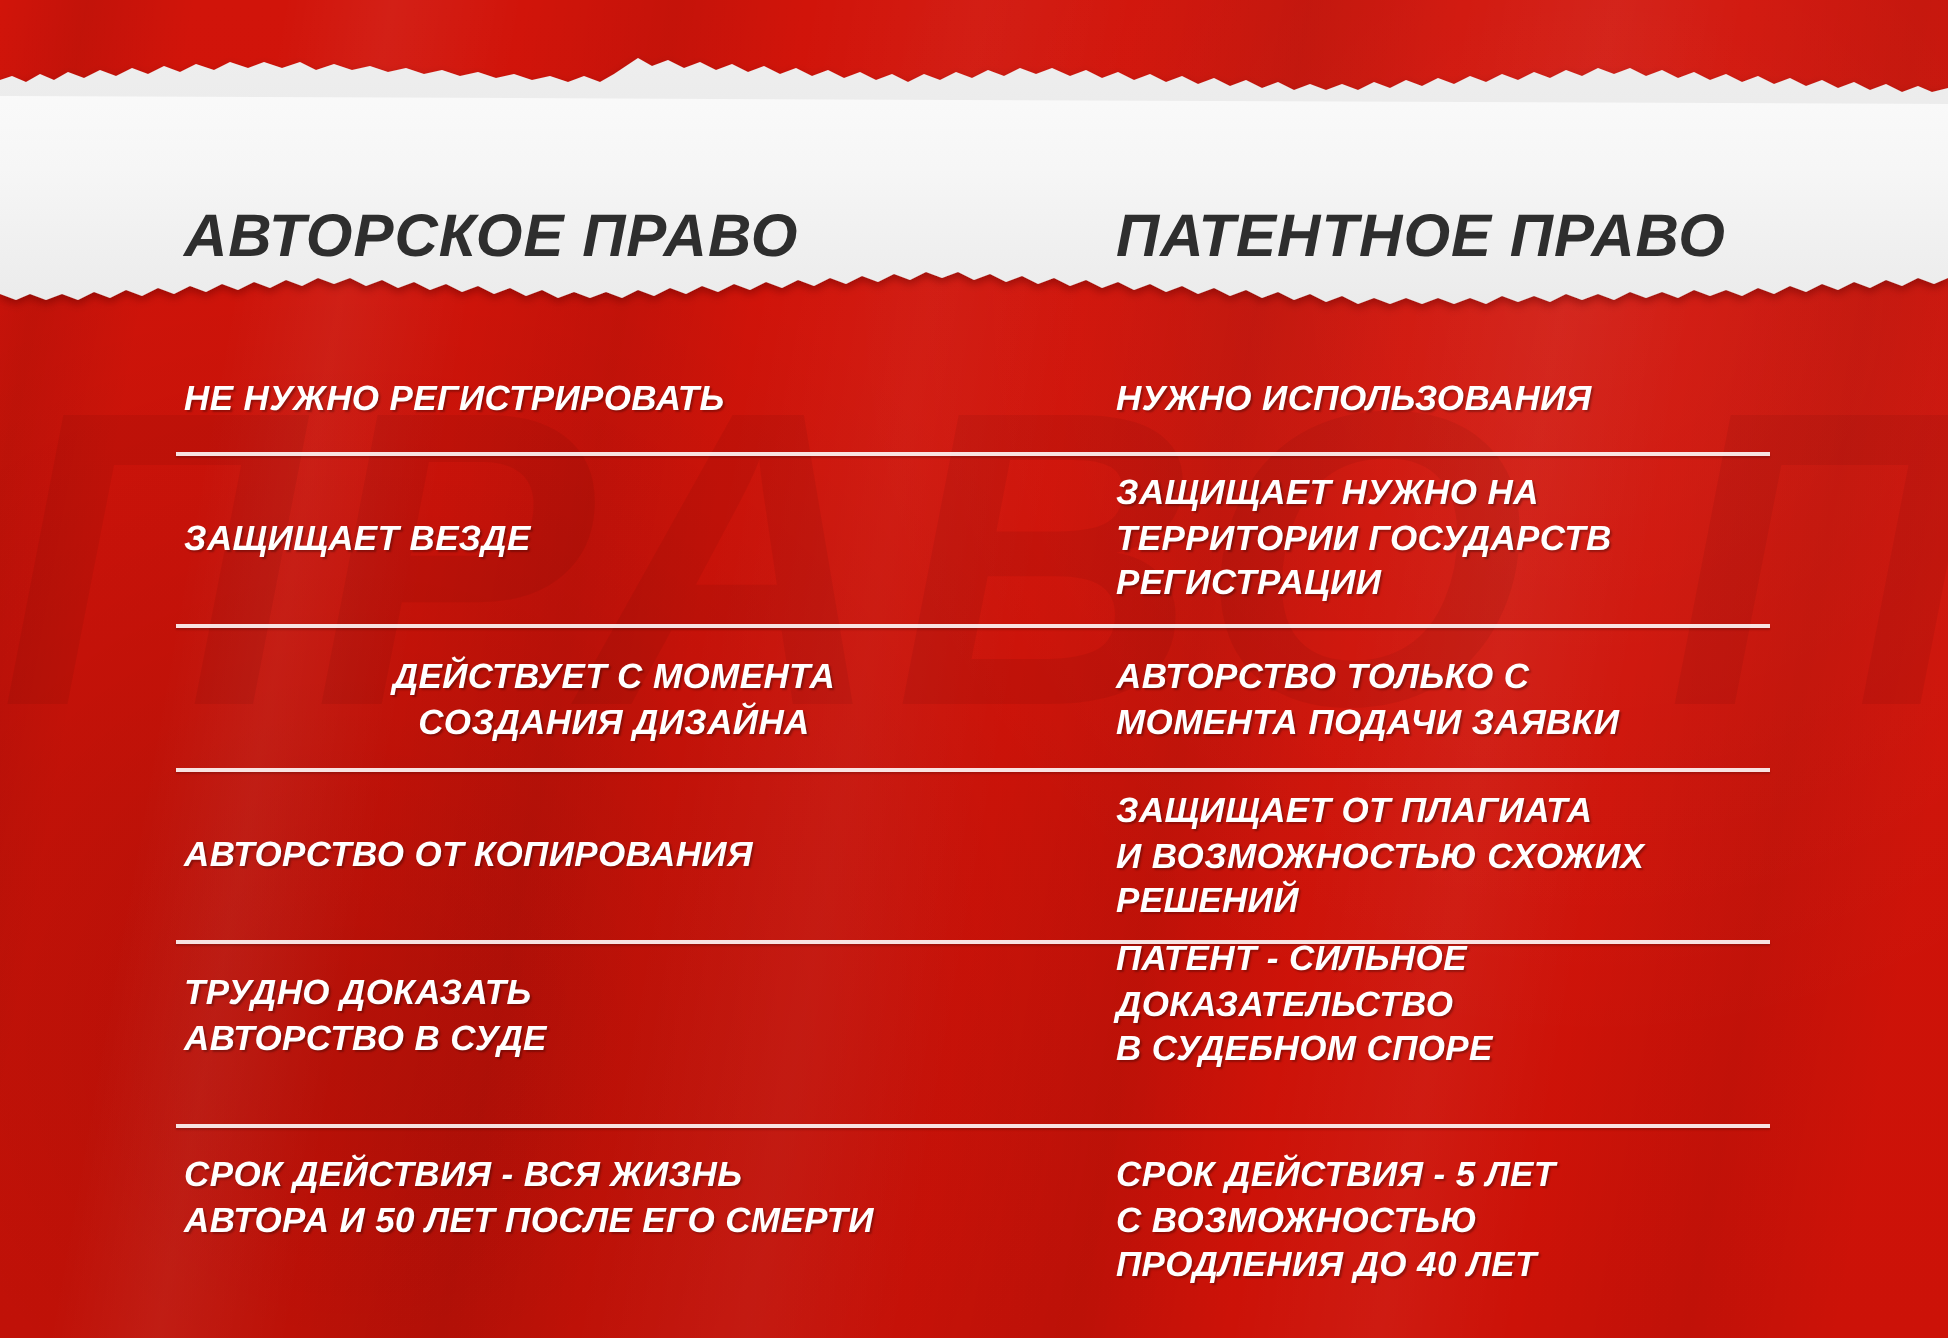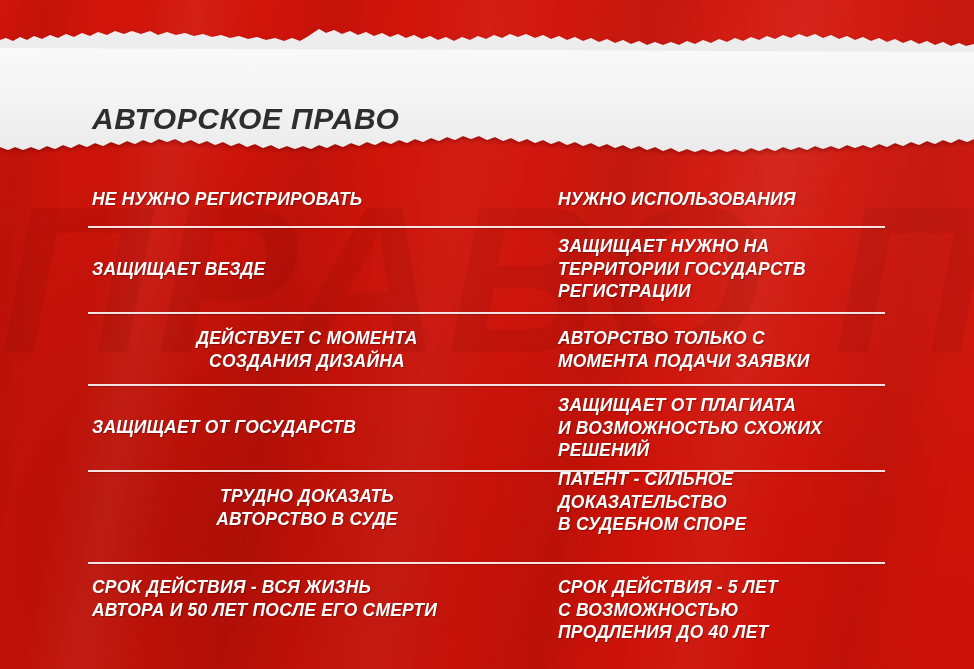--- a/index.html
+++ b/index.html
@@ -142,20 +142,21 @@
       L655,42 L663,45 L671,42 L679,45 L687,41 L695,44 L703,40 L711,43 L719,39 L727,42
       L735,38 L743,41 L751,37 L759,40 L767,36 L775,39 L783,35 L791,38 L799,34 L807,37
       L815,34 L823,38 L831,35 L839,39 L847,36 L855,40 L863,37 L871,41 L879,38 L887,42
       L895,39 L903,43 L911,40 L919,44 L927,41 L935,45 L943,42 L951,46 L959,43 L966,46
       L974,44 L974,52 L0,48 Z"></path>
   </svg>
 </div>
 
 <div id="banner-labels">
   <div class="banner-title" id="title-left">АВТОРСКОЕ ПРАВО</div>
+  <div class="banner-title" id="title-right">ПАТЕНТНОЕ ПРАВО</div>
 </div>
 
 <div id="table">
 
   <div class="row">
     <div class="cell left" style="top:16px;">НЕ НУЖНО РЕГИСТРИРОВАТЬ</div>
     <div class="cell right" style="top:16px;">НУЖНО ИСПОЛЬЗОВАНИЯ</div>
     <div class="rule" style="top:54px;"></div>
   </div>
 
@@ -169,29 +170,29 @@
 
   <div class="row">
     <div class="cell left" style="top:155px;text-align:center;">ДЕЙСТВУЕТ С МОМЕНТА
 СОЗДАНИЯ ДИЗАЙНА</div>
     <div class="cell right" style="top:155px;">АВТОРСТВО ТОЛЬКО С
 МОМЕНТА ПОДАЧИ ЗАЯВКИ</div>
     <div class="rule" style="top:212px;"></div>
   </div>
 
   <div class="row">
-    <div class="cell left" style="top:244px;">ЗАЩИЩАЕТ ОТ ГОСУДАРСТВ</div>
+    <div class="cell left" style="top:244px;">АВТОРСТВО ОТ КОПИРОВАНИЯ</div>
     <div class="cell right" style="top:222px;">ЗАЩИЩАЕТ ОТ ПЛАГИАТА
 И ВОЗМОЖНОСТЬЮ СХОЖИХ
 РЕШЕНИЙ</div>
     <div class="rule" style="top:298px;"></div>
   </div>
 
   <div class="row">
-    <div class="cell left" style="top:313px;text-align:center;">ТРУДНО ДОКАЗАТЬ
+    <div class="cell left" style="top:313px;">ТРУДНО ДОКАЗАТЬ
 АВТОРСТВО В СУДЕ</div>
     <div class="cell right" style="top:296px;">ПАТЕНТ - СИЛЬНОЕ
 ДОКАЗАТЕЛЬСТВО
 В СУДЕБНОМ СПОРЕ</div>
     <div class="rule" style="top:390px;"></div>
   </div>
 
   <div class="row">
     <div class="cell left" style="top:404px;">СРОК ДЕЙСТВИЯ - ВСЯ ЖИЗНЬ
 АВТОРА И 50 ЛЕТ ПОСЛЕ ЕГО СМЕРТИ</div>

